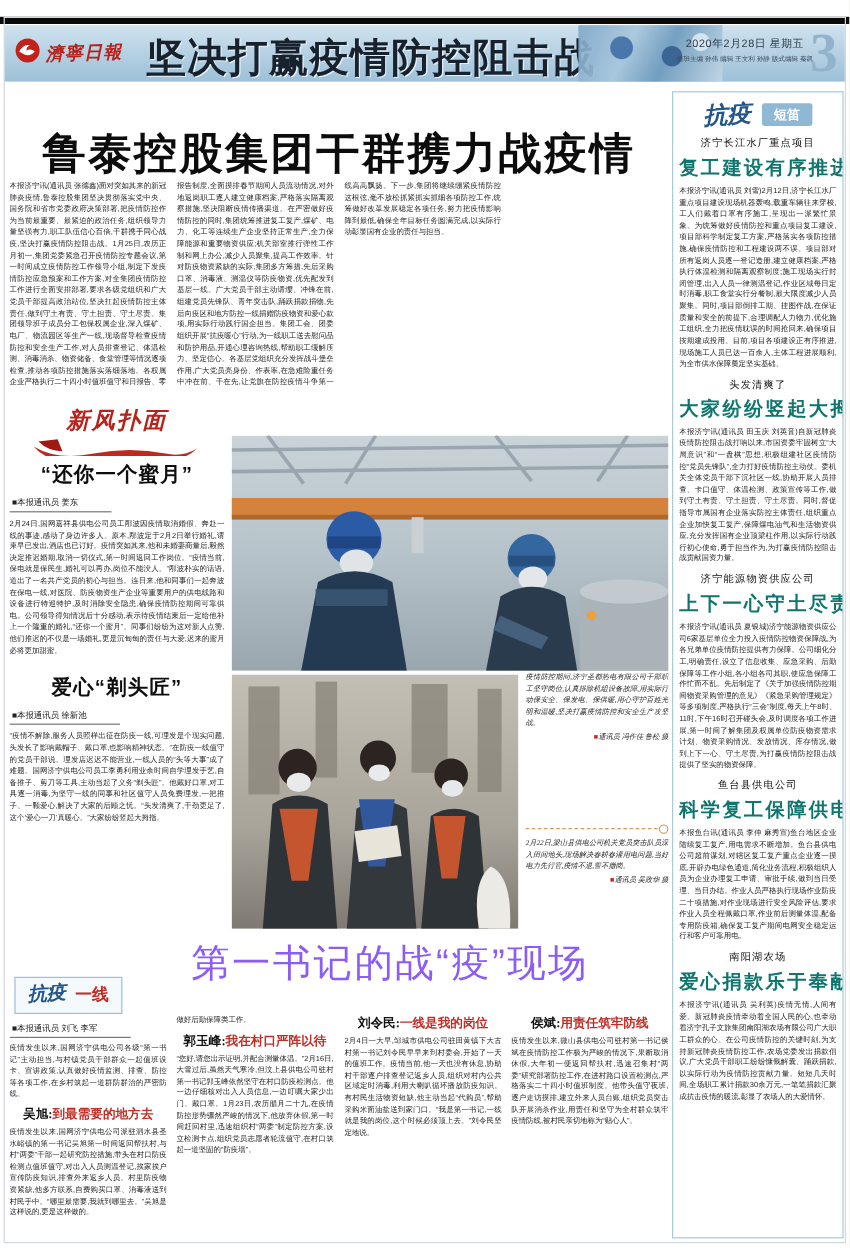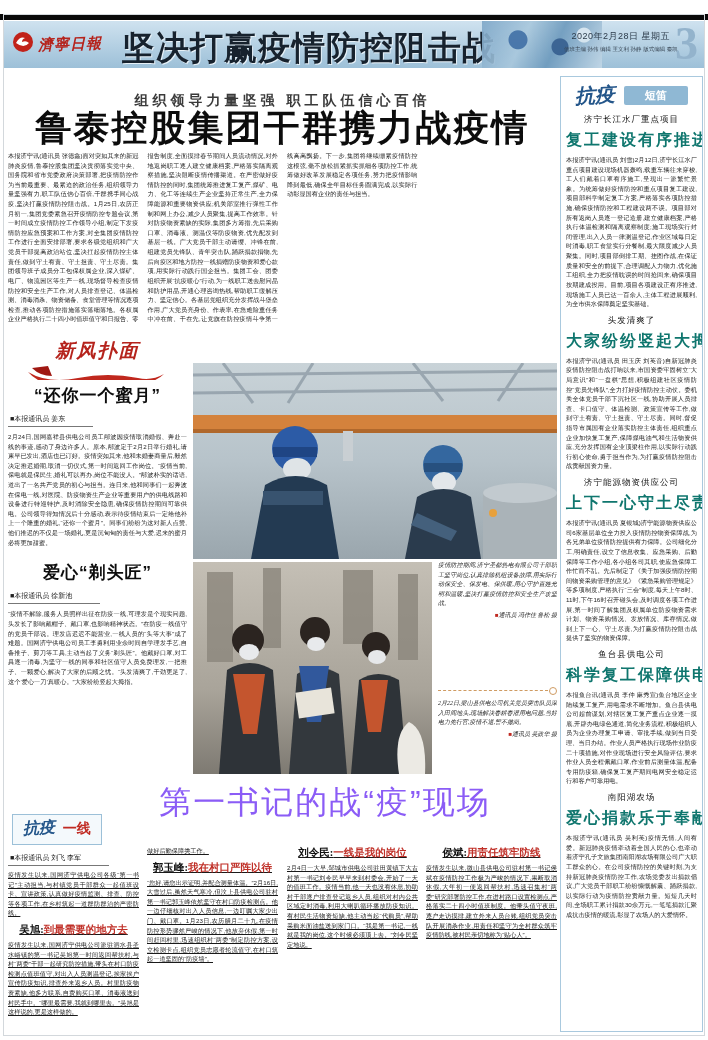--- a/index.html
+++ b/index.html
@@ -46,21 +46,21 @@
                columns:4; column-gap:9px; column-fill:auto; overflow:hidden; }
   .smalltext { font-size:6.2px; line-height:1.55; text-align:justify; color:#1c1c1c; }
 
   
   .sidebar { position:absolute; left:560px; top:76px; width:143px; height:956px;
              border:1px solid #a9c9de; background:#fff; padding:5px 5px 0 5px; overflow:hidden; }
   .sb-label { text-align:center; height:26px; }
   .sb-label .zh-brush { font-family:"Liberation Serif",serif; font-style:italic; font-weight:bold;
                         font-size:20px; color:#24568a; display:inline-block; transform:rotate(-3deg); }
   .sb-label .tag { display:inline-block; margin-left:4px; font-size:11px; font-weight:bold; color:#fff;
-                   background:#8fb8d4; padding:2px 21px; border-radius:2px; vertical-align:3px; }
+                   background:#8fb8d4; padding:2px 10px; border-radius:2px; vertical-align:3px; }
   .sb-kicker { text-align:center; font-size:8.5px; color:#111; letter-spacing:1px; margin-top:6px; }
   .sb-title { text-align:center; font-family:"Liberation Serif",serif; font-weight:bold;
               font-size:16px; letter-spacing:2px; color:#0f766e; margin-top:4px; white-space:nowrap; }
   .sb-body { margin-top:4px; overflow:hidden; }
   .h196{max-height:193px}.h152{max-height:150px}.h158{max-height:156px}.h98{max-height:97px}.h96{max-height:94px}
 
   
   .leftcol { position:absolute; left:8px; top:338px; width:179px; }
   .nf-label { text-align:center; height:44px; position:relative; }
   .nf-text { font-family:Liberation Sans, sans-serif; font-weight:bold; font-style:italic;
@@ -87,21 +87,21 @@
 
   
   .bt-label { position:absolute; left:12px; top:814px; width:90px; height:31px;
               border:1px solid #9cc0d8; text-align:center; padding-top:3px; background:#f4f9fc; }
   .bt-label .zh-brush2 { font-family:"Liberation Serif",serif; font-style:italic; font-weight:bold;
                          font-size:16px; color:#24568a; display:inline-block; transform:rotate(-3deg); }
   .bt-label .red-tag { font-size:14px; font-weight:bold; color:#c02a22; margin-left:3px; }
   .bt-title { position:absolute; left:100px; top:781px; width:450px; text-align:center;
               font-size:32px; font-weight:400; letter-spacing:2px; color:#8b5cf6; white-space:nowrap; }
   .bt-cols { position:absolute; left:8px; top:846px; width:549px; height:186px; }
-  .bt-col { position:absolute; top:0; width:131px; height:186px; overflow:hidden;text-decoration:underline; }
+  .bt-col { position:absolute; top:0; width:131px; height:186px; overflow:hidden; }
   .c1{left:0}.c2{left:139px}.c3{left:279px}.c4{left:418px}
   .subhead { text-align:center; font-family:"Liberation Serif",serif; font-weight:bold;
              font-size:10.5px; margin:5px 0 3px 0; white-space:nowrap; }
   .subhead .nm { color:#111; } .subhead .ph { color:#c03028; }
   .mt14 { margin-top:14px; }
 </style>
 </head>
 <body>
 
 <div class="page">
@@ -118,21 +118,20 @@
     </div>
     <div class="banner-title">坚决打赢疫情防控阻击战</div>
     <div class="banner-photo"></div>
     <div class="dateblock">
       <div class="date">2020年2月28日 星期五</div>
       <div class="credits">值班主编 孙伟 编辑 王文利 孙静 版式编辑 秦凯</div>
     </div>
     <div class="pagenum">3</div>
   </div>
 
-  <div class="lead-kicker">组织领导力量坚强  职工队伍信心百倍</div>
   <div class="lead-title">鲁泰控股集团干群携力战疫情</div>
   <div class="lead-body smalltext">本报济宁讯(通讯员 张德鑫)面对突如其来的新冠肺炎疫情,鲁泰控股集团坚决贯彻落实党中央、国务院和省市党委政府决策部署,把疫情防控作为当前最重要、最紧迫的政治任务,组织领导力量坚强有力,职工队伍信心百倍,干群携手同心战疫,坚决打赢疫情防控阻击战。1月25日,农历正月初一,集团党委紧急召开疫情防控专题会议,第一时间成立疫情防控工作领导小组,制定下发疫情防控应急预案和工作方案,对全集团疫情防控工作进行全面安排部署,要求各级党组织和广大党员干部提高政治站位,坚决扛起疫情防控主体责任,做到守土有责、守土担责、守土尽责。集团领导班子成员分工包保权属企业,深入煤矿、电厂、物流园区等生产一线,现场督导检查疫情防控和安全生产工作,对人员排查登记、体温检测、消毒消杀、物资储备、食堂管理等情况逐项检查,推动各项防控措施落实落细落地。各权属企业严格执行二十四小时值班值守和日报告、零报告制度,全面摸排春节期间人员流动情况,对外地返岗职工逐人建立健康档案,严格落实隔离观察措施,坚决阻断疫情传播渠道。在严密做好疫情防控的同时,集团统筹推进复工复产,煤矿、电力、化工等连续生产企业坚持正常生产,全力保障能源和重要物资供应;机关部室推行弹性工作制和网上办公,减少人员聚集,提高工作效率。针对防疫物资紧缺的实际,集团多方筹措,先后采购口罩、消毒液、测温仪等防疫物资,优先配发到基层一线。广大党员干部主动请缨、冲锋在前,组建党员先锋队、青年突击队,踊跃捐款捐物,先后向疫区和地方防控一线捐赠防疫物资和爱心款项,用实际行动践行国企担当。集团工会、团委组织开展“抗疫暖心”行动,为一线职工送去慰问品和防护用品,开通心理咨询热线,帮助职工缓解压力、坚定信心。各基层党组织充分发挥战斗堡垒作用,广大党员亮身份、作表率,在急难险重任务中冲在前、干在先,让党旗在防控疫情斗争第一线高高飘扬。下一步,集团将继续绷紧疫情防控这根弦,毫不放松抓紧抓实抓细各项防控工作,统筹做好改革发展稳定各项任务,努力把疫情影响降到最低,确保全年目标任务圆满完成,以实际行动彰显国有企业的责任与担当。</div>
 
   <div class="leftcol">
     <div class="nf-label">
       <span class="nf-text">新风扑面</span>
       <svg class="nf-ribbon" width="140" height="18" viewBox="0 0 140 18">
         <path d="M2 10 q20 12 50 6 q30 -6 60 0 q14 3 26 -4 q-10 10 -28 9 q-30 -4 -58 1 q-34 6 -50 -12 z" fill="#c0281e"></path>
         <path d="M6 6 q8 8 20 8 l-4 -10 z" fill="#a01812"></path>
       </svg>

